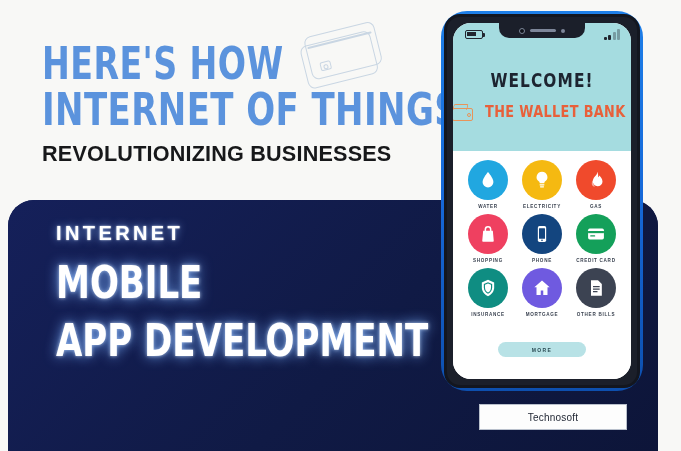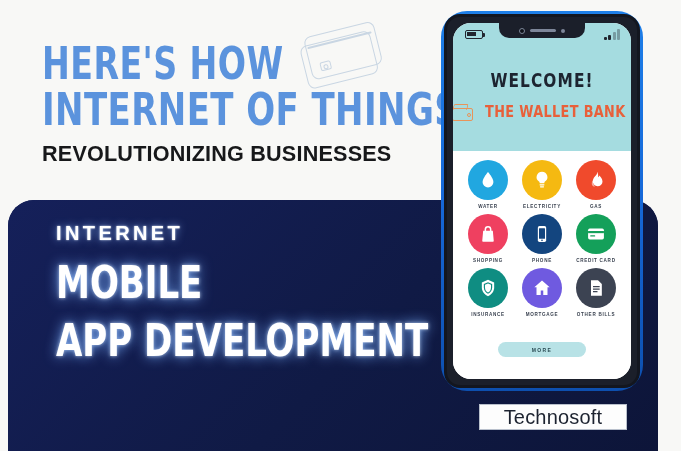--- a/index.html
+++ b/index.html
@@ -151,21 +151,21 @@
     width:88px;height:15px;border-radius:9px;background:#b8e2e6;
     display:flex;align-items:center;justify-content:center;
     color:#2a4a52;font-size:5px;font-weight:700;letter-spacing:1.4px;
   }
 
   
   .logo{
     position:absolute;left:479px;top:404px;width:148px;height:26px;
     background:#fdfdfd;border:1px solid #b9c0cc;box-sizing:border-box;
     display:flex;align-items:center;justify-content:center;
-    color:#1d2330;font-size:20px;letter-spacing:0.2px;
+    color:#1d2330;font-size:10px;letter-spacing:0.2px;
   }
 </style>
 </head>
 <body>
 
 <div class="stage">
 
   <div class="card-deco" id="card-top">
     <div class="cd c1"></div>
     <div class="cd c2"></div>

